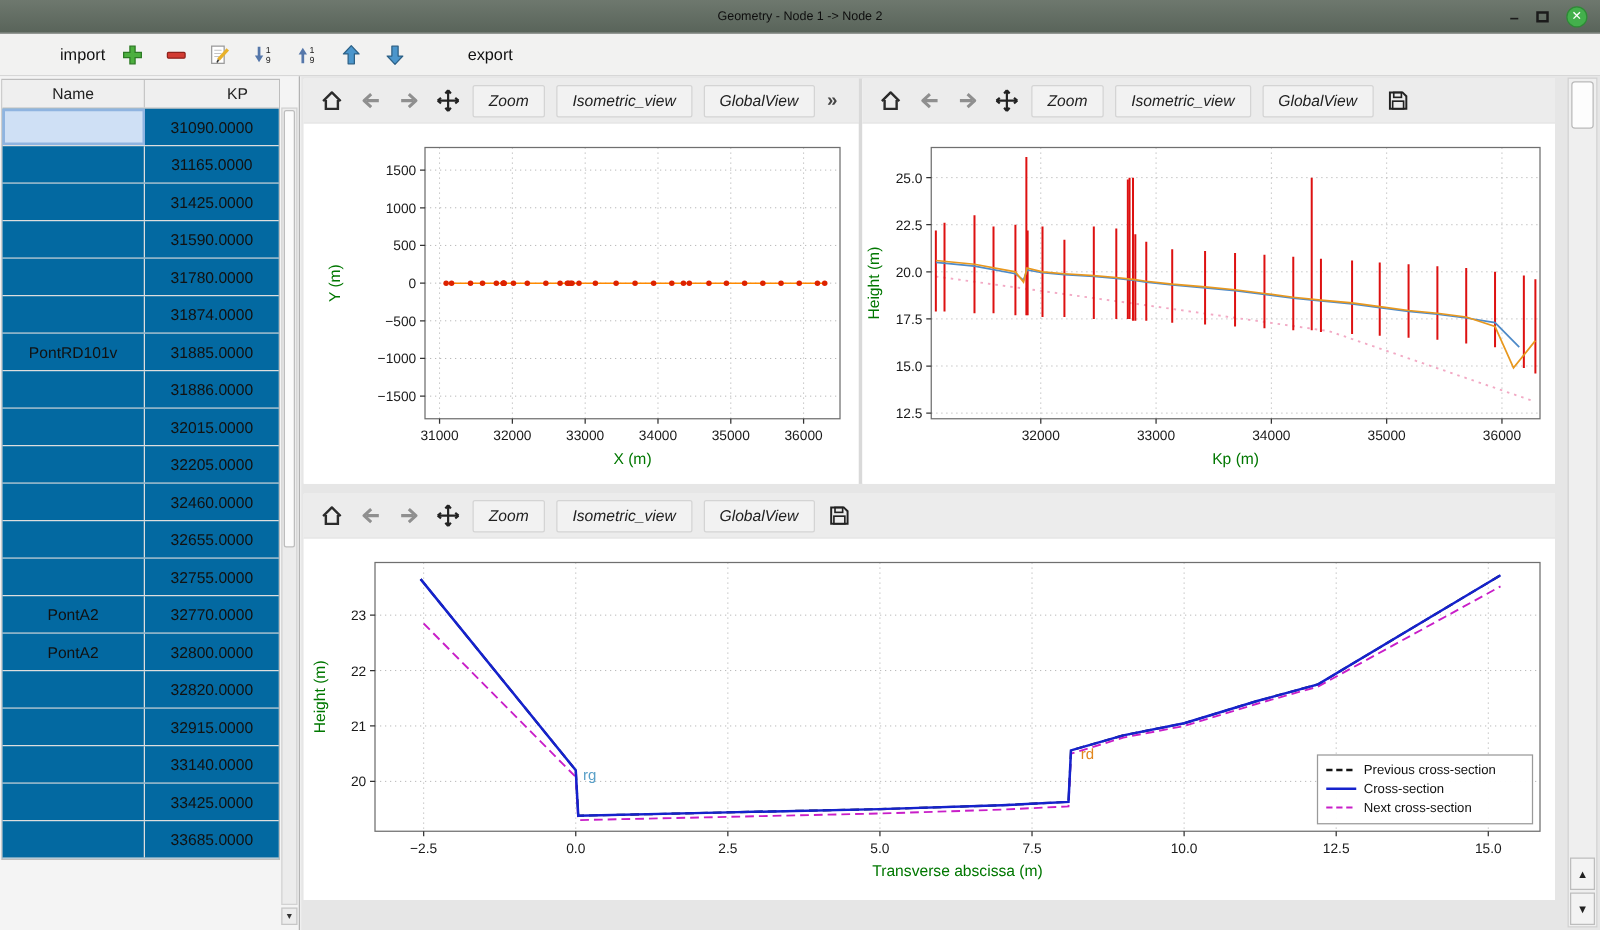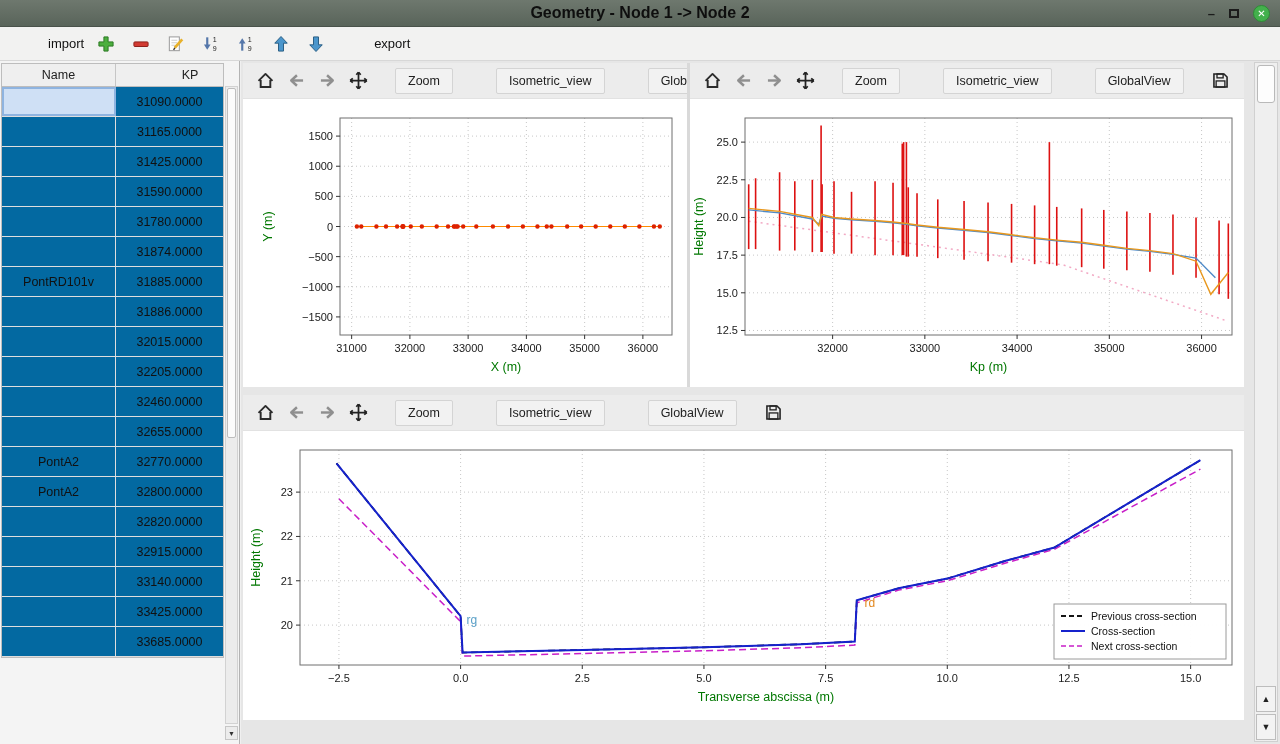--- a/index.html
+++ b/index.html
@@ -5,21 +5,21 @@
   html,body{margin:0;padding:0;}
   body{
     width:1280px;height:744px;overflow:hidden;position:relative;
     font-family:"Liberation Sans",sans-serif;font-size:13px;color:#111;
     background:#f0f0f0;
   }
   
   .titlebar{position:absolute;left:0;top:0;width:100%;height:27px;
     background:linear-gradient(#6e786e,#59645a);border-bottom:1px solid #49524a;
     display:flex;align-items:center;justify-content:center;box-sizing:border-box;}
-  .title-text{font-weight:bold;font-size:16px;color:#0e0e0e;}
+  .title-text{font-weight:normal;font-size:10px;color:#0e0e0e;}
   .win-buttons{position:absolute;right:10px;top:0;height:27px;display:flex;align-items:center;gap:14px;}
   .win-min{color:#1b1b1b;font-weight:bold;}
   .win-max{width:10px;height:9px;border:2px solid #1b1b1b;box-sizing:border-box;}
   .win-close{width:17px;height:17px;border-radius:50%;background:#43b04c;border:1px solid #2e8a36;
     color:#fff;font-size:10px;line-height:15px;text-align:center;box-sizing:border-box;}
   
   .app-toolbar{position:absolute;top:27px;left:0;width:100%;height:34px;background:#f2f2f1;
     border-bottom:1px solid #d7d7d7;display:flex;align-items:center;gap:9px;padding:0 12px;box-sizing:border-box;}
   .tool-label{font-size:13px;color:#111;padding-left:36px;}
   .tool-btn{width:26px;height:26px;display:flex;align-items:center;justify-content:center;border-radius:3px;}
@@ -45,21 +45,21 @@
     font-size:7px;color:#333;display:flex;align-items:center;justify-content:center;box-sizing:border-box;}
   
   .right-area{position:absolute;left:241px;top:0;right:0;bottom:0;background:#e6e6e6;}
   .plots-region{position:absolute;left:2px;top:2px;width:1001px;height:657px;}
   .top-row{display:flex;height:324px;}
   .panel{background:#fff;display:flex;flex-direction:column;}
   .panel-divider{width:3px;background:#d9d9d9;}
   .row-gap{height:8px;}
   .plot-toolbar{height:36px;background:#ececec;display:flex;align-items:center;gap:3px;padding:0 8px;box-sizing:border-box;border-bottom:1px solid #e2e2e2;}
   .nav-btn{height:28px;min-width:28px;display:flex;align-items:center;justify-content:center;border-radius:3px;}
-  .nav-text-btn{padding:5px 12px;font-size:12.5px;color:#222;background:#f2f2f2;border:1px solid #d4d4d4;border-radius:2px;margin:0 20px;}
+  .nav-text-btn{padding:5px 12px;font-size:12.5px;color:#222;background:#f2f2f2;border:1px solid #d4d4d4;border-radius:2px;margin:0 3px;font-style:italic;}
   .overflow{font-size:15px;color:#444;padding:0 4px;font-weight:bold;}
   svg.chart{display:block;background:#fff;}
   svg text{font-family:"Liberation Sans",sans-serif;}
   
   .v-scrollbar{position:absolute;right:2px;top:1px;width:24px;bottom:2px;background:#efefef;border:1px solid #d0d0d0;box-sizing:border-box;}
   .scroll-thumb{position:absolute;top:2px;left:2px;right:2px;height:38px;background:#fdfdfd;border:1px solid #b9b9b9;border-radius:3px;box-sizing:border-box;}
   .scroll-btn{position:absolute;left:1px;right:1px;height:26px;background:#f3f3f3;border:1px solid #bdbdbd;
     display:flex;align-items:center;justify-content:center;font-size:9px;color:#222;box-sizing:border-box;}
   .scroll-btn.up{bottom:29px;}
   .scroll-btn.down{bottom:1px;}
@@ -221,20 +221,24 @@
             <div class="tcell name"></div>
             <div class="tcell kp">32205.0000</div>
           </div>
           <div class="trow">
             <div class="tcell name"></div>
             <div class="tcell kp">32460.0000</div>
           </div>
           <div class="trow">
             <div class="tcell name"></div>
             <div class="tcell kp">32655.0000</div>
+          </div>
+          <div class="trow">
+            <div class="tcell name"></div>
+            <div class="tcell kp">32755.0000</div>
           </div>
           <div class="trow">
             <div class="tcell name">PontA2</div>
             <div class="tcell kp">32770.0000</div>
           </div>
           <div class="trow">
             <div class="tcell name">PontA2</div>
             <div class="tcell kp">32800.0000</div>
           </div>
           <div class="trow">

